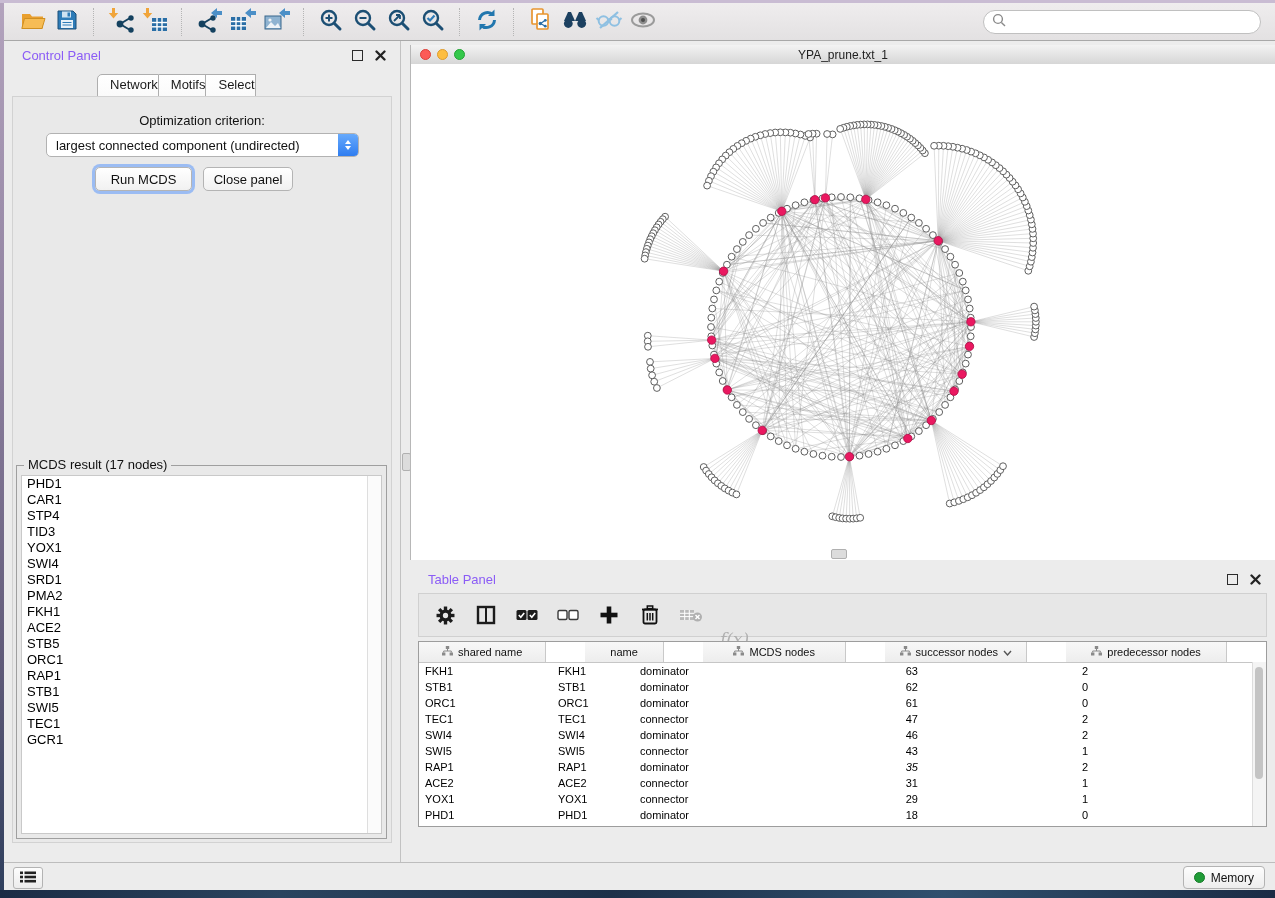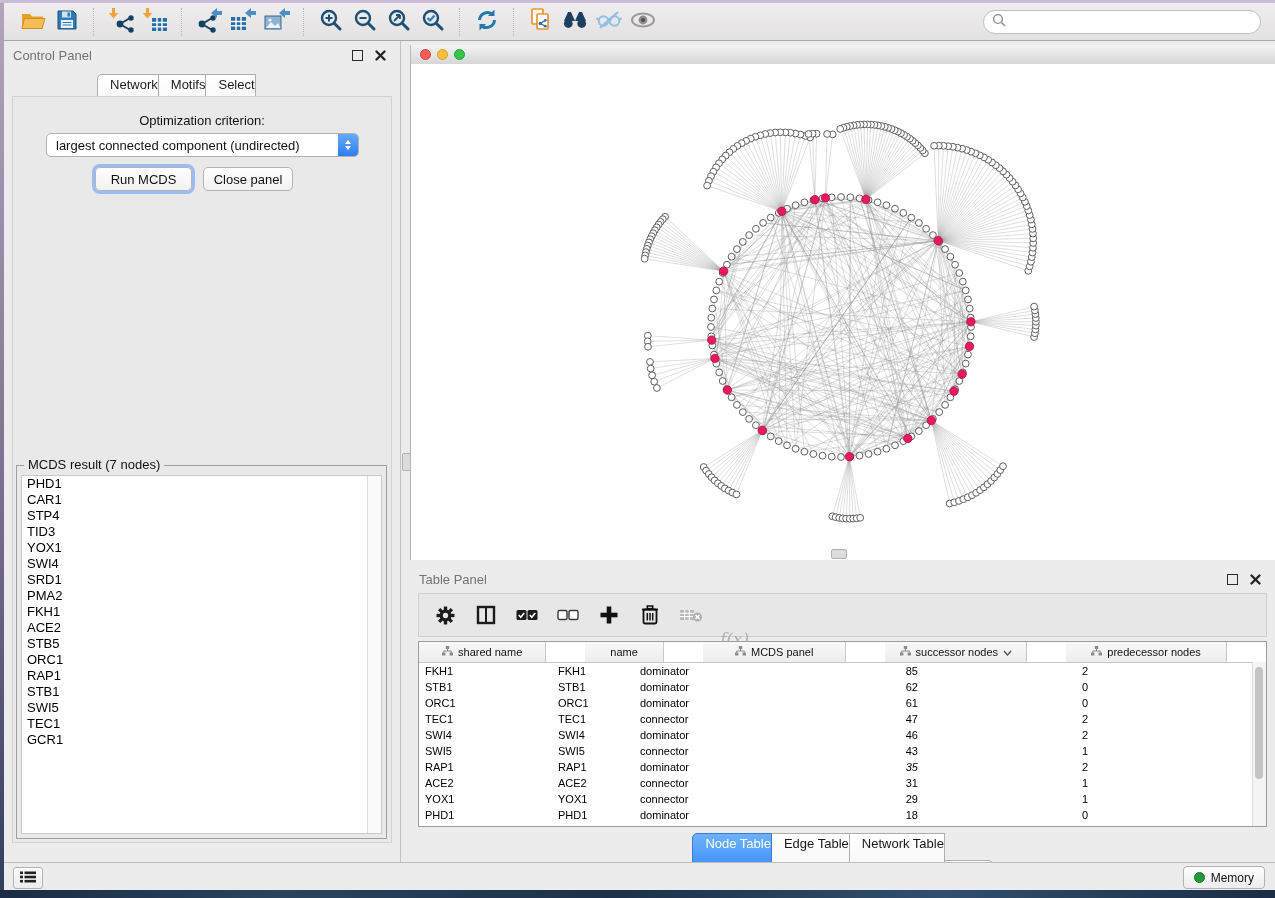--- a/index.html
+++ b/index.html
@@ -18,21 +18,21 @@
     border-bottom:1px solid #a8a8a8;display:flex;align-items:center;padding-left:12px;box-sizing:border-box;}
   .tbtn{width:34px;height:30px;display:flex;align-items:center;justify-content:center;flex:0 0 auto;}
   .tsep{width:1px;height:28px;border-left:1px dotted #b5b5b5;margin:0 9px;flex:0 0 auto;}
   .search-wrap{margin-left:auto;margin-right:14px;width:278px;height:24px;border:1px solid #c0c0c0;border-radius:12px;
     background:#fff;display:flex;align-items:center;padding-left:8px;box-sizing:border-box;}
   .search-wrap input{border:none;outline:none;flex:1;font-size:12px;background:transparent;margin-left:5px;}
 
   
   .control-panel{left:4px;top:41px;width:396px;height:821px;background:#ececec;}
   .panel-header{position:absolute;left:0;top:0;right:0;height:26px;}
-  .panel-title{position:absolute;left:9px;top:7px;font-size:13px;color:#737373;}
+  .panel-title{position:absolute;left:18px;top:7px;font-size:13px;color:#8b5cf6;}
   .wc{position:absolute;top:8px;width:13px;height:12px;display:flex;align-items:center;justify-content:center;}
   .wc-float-box{width:9px;height:9px;border:1.6px solid #2b2b2b;background:transparent;}
   .cp-tabs{position:absolute;top:33px;left:0;right:0;display:flex;justify-content:center;}
   .tabseg{display:flex;}
   .tab{font-size:13px;color:#1a1a1a;background:linear-gradient(180deg,#ffffff,#f4f4f4);border:1px solid #aeaeae;
     padding:2px 0 3px 12px;border-left-width:0;line-height:15px;}
   .tab:first-child{border-left-width:1px;border-radius:5px 0 0 5px;}
   .tab:last-child{border-radius:0 5px 5px 0;margin-top:27px;}
   .tab.selected{background:linear-gradient(180deg,#6db1fc,#2c86f8);color:#fff;border-color:#3a7cd6;}
   .cp-inner{position:absolute;left:8px;top:55px;width:378px;height:745px;background:#e9e9e9;border:1px solid #d2d2d2;}
@@ -316,21 +316,21 @@
       <div class="select">
         <span class="val">largest connected component (undirected)</span>
         <span class="cap">
             <span class="tri-up"></span>
             <span class="tri-dn"></span>
           </span>
       </div>
       <button class="btn run-btn">Run MCDS</button>
       <button class="btn closep-btn">Close panel</button>
       <div class="fieldset">
-        <span class="legend">MCDS result (7 nodes)</span>
+        <span class="legend">MCDS result (17 nodes)</span>
         <div class="mcds-list">
           <div>
               <div class="mcds-item">PHD1</div>
               <div class="mcds-item">CAR1</div>
               <div class="mcds-item">STP4</div>
               <div class="mcds-item">TID3</div>
               <div class="mcds-item">YOX1</div>
               <div class="mcds-item">SWI4</div>
               <div class="mcds-item">SRD1</div>
               <div class="mcds-item">PMA2</div>
@@ -354,20 +354,21 @@
       <div class="v-handle"></div>
     </div>
 
   <div class="abs network-window">
     <div class="titlebar">
       <span class="lights">
         <span class="light red"></span>
         <span class="light yellow"></span>
         <span class="light green"></span>
       </span>
+      <span class="net-title">YPA_prune.txt_1</span>
     </div>
     <div class="net-canvas">
       <svg id="graph-svg" width="865" height="496" viewBox="0 0 865 496">
           <g stroke="#8a8a8a" stroke-width="0.65" stroke-opacity="0.42">
             <line x1="370.8" y1="147.3" x2="315.9" y2="325.3"></line>
             <line x1="370.8" y1="147.3" x2="300.3" y2="272.3"></line>
             <line x1="370.8" y1="147.3" x2="539.4" y2="333.3"></line>
             <line x1="370.8" y1="147.3" x2="384.6" y2="384.8"></line>
             <line x1="370.8" y1="147.3" x2="430.0" y2="393.0"></line>
             <line x1="370.8" y1="147.3" x2="376.0" y2="381.3"></line>
@@ -1210,21 +1211,21 @@
             <span><svg width="11" height="10" viewBox="0 0 11 10">
                 <g fill="#8a8a8a">
                   <rect x="3.8" y="0" width="3.4" height="3"></rect>
                   <rect x="0" y="6.5" width="3.4" height="3"></rect>
                   <rect x="7.6" y="6.5" width="3.4" height="3"></rect>
                 </g>
                 <g stroke="#8a8a8a" stroke-width="1">
                   <path d="M5.5 3 v2 M1.7 6.5 v-1.5 h7.6 v1.5" fill="none"></path>
                 </g>
               </svg></span>
-            <span>MCDS panel</span>
+            <span>MCDS nodes</span>
           </div>
           <div class="th" style="width: 148px;">
             <span><svg width="11" height="10" viewBox="0 0 11 10">
                 <g fill="#8a8a8a">
                   <rect x="3.8" y="0" width="3.4" height="3"></rect>
                   <rect x="0" y="6.5" width="3.4" height="3"></rect>
                   <rect x="7.6" y="6.5" width="3.4" height="3"></rect>
                 </g>
                 <g stroke="#8a8a8a" stroke-width="1">
                   <path d="M5.5 3 v2 M1.7 6.5 v-1.5 h7.6 v1.5" fill="none"></path>
@@ -1248,21 +1249,21 @@
               </svg></span>
             <span>predecessor nodes</span>
           </div>
           <div class="th th-fill"></div>
         </div>
       <div>
           <div class="trow">
             <div class="td" style="width: 133px; padding-left: 6px; padding-right: 0px;">FKH1</div>
             <div class="td" style="width: 82px; padding-left: 6px; padding-right: 0px;">FKH1</div>
             <div class="td" style="width: 150px; padding-left: 6px; padding-right: 0px;">dominator</div>
-            <div class="td num" style="width: 148px; padding-left: 0px; padding-right: 14px;">85</div>
+            <div class="td num" style="width: 148px; padding-left: 0px; padding-right: 14px;">63</div>
             <div class="td num" style="width: 168px; padding-left: 0px; padding-right: 12px;">2</div>
           </div>
           <div class="trow">
             <div class="td" style="width: 133px; padding-left: 6px; padding-right: 0px;">STB1</div>
             <div class="td" style="width: 82px; padding-left: 6px; padding-right: 0px;">STB1</div>
             <div class="td" style="width: 150px; padding-left: 6px; padding-right: 0px;">dominator</div>
             <div class="td num" style="width: 148px; padding-left: 0px; padding-right: 14px;">62</div>
             <div class="td num" style="width: 168px; padding-left: 0px; padding-right: 12px;">0</div>
           </div>
           <div class="trow">
@@ -1319,28 +1320,20 @@
             <div class="td" style="width: 82px; padding-left: 6px; padding-right: 0px;">PHD1</div>
             <div class="td" style="width: 150px; padding-left: 6px; padding-right: 0px;">dominator</div>
             <div class="td num" style="width: 148px; padding-left: 0px; padding-right: 14px;">18</div>
             <div class="td num" style="width: 168px; padding-left: 0px; padding-right: 12px;">0</div>
           </div>
         </div>
       <div class="tbl-scroll">
           <div class="tbl-thumb"></div>
         </div>
     </div>
-    <div class="tp-tabs">
-        <div class="tabseg">
-          <div class="tab selected">Node Table</div>
-          <div class="tab">Edge Table</div>
-          <div class="tab">Network Table</div>
-          <div class="tab">Motifs</div>
-        </div>
-      </div>
   </div>
 
   <div class="abs status-bar">
     <span class="status-left-btn">
       <span><svg width="16" height="12" viewBox="0 0 16 12">
             <g fill="#222">
               <rect x="0" y="0.5" width="3" height="2.6"></rect>
               <rect x="0" y="4.7" width="3" height="2.6"></rect>
               <rect x="0" y="8.9" width="3" height="2.6"></rect>
               <rect x="4.5" y="0.5" width="11.5" height="2.6"></rect>

